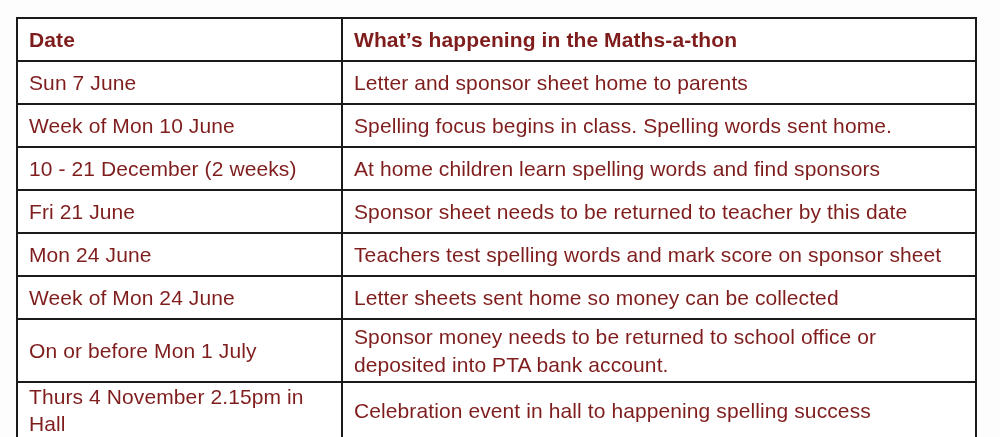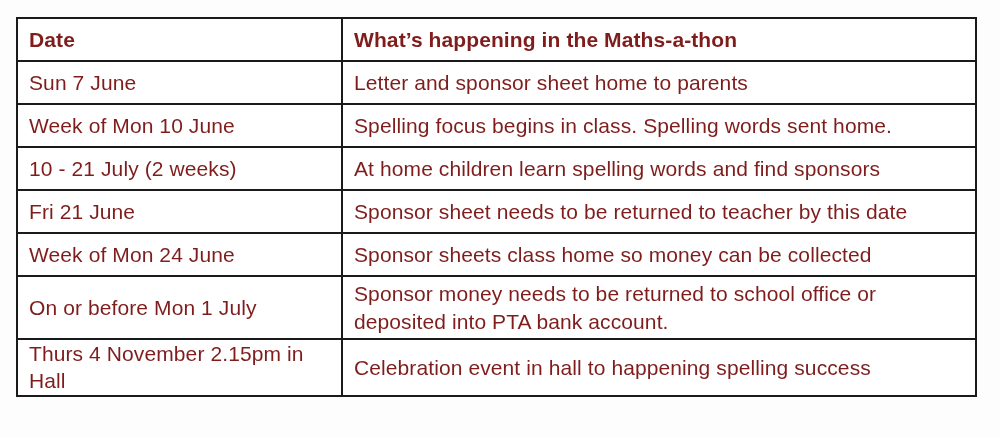--- a/index.html
+++ b/index.html
@@ -77,30 +77,34 @@
     <tbody id="table-body">
         <tr>
           <td class="date-cell">Sun 7 June</td>
           <td class="desc-cell">Letter and sponsor sheet home to parents</td>
         </tr>
         <tr>
           <td class="date-cell">Week of Mon 10 June</td>
           <td class="desc-cell">Spelling focus begins in class. Spelling words sent home.</td>
         </tr>
         <tr>
-          <td class="date-cell">10 - 21 July (2 weeks)</td>
+          <td class="date-cell">10 - 21 December (2 weeks)</td>
           <td class="desc-cell">At home children learn spelling words and find sponsors</td>
         </tr>
         <tr>
           <td class="date-cell">Fri 21 June</td>
           <td class="desc-cell">Sponsor sheet needs to be returned to teacher by this date</td>
         </tr>
         <tr>
+          <td class="date-cell">Mon 24 June</td>
+          <td class="desc-cell">Teachers test spelling words and mark score on sponsor sheet</td>
+        </tr>
+        <tr>
           <td class="date-cell">Week of Mon 24 June</td>
-          <td class="desc-cell">Sponsor sheets class home so money can be collected</td>
+          <td class="desc-cell">Letter sheets sent home so money can be collected</td>
         </tr>
         <tr class="tall">
           <td class="date-cell">On or before Mon 1 July</td>
           <td class="desc-cell">Sponsor money needs to be returned to school office or deposited into PTA bank account.</td>
         </tr>
         <tr>
           <td class="date-cell">Thurs 4 November 2.15pm in Hall</td>
           <td class="desc-cell">Celebration event in hall to happening spelling success</td>
         </tr>
       </tbody>

